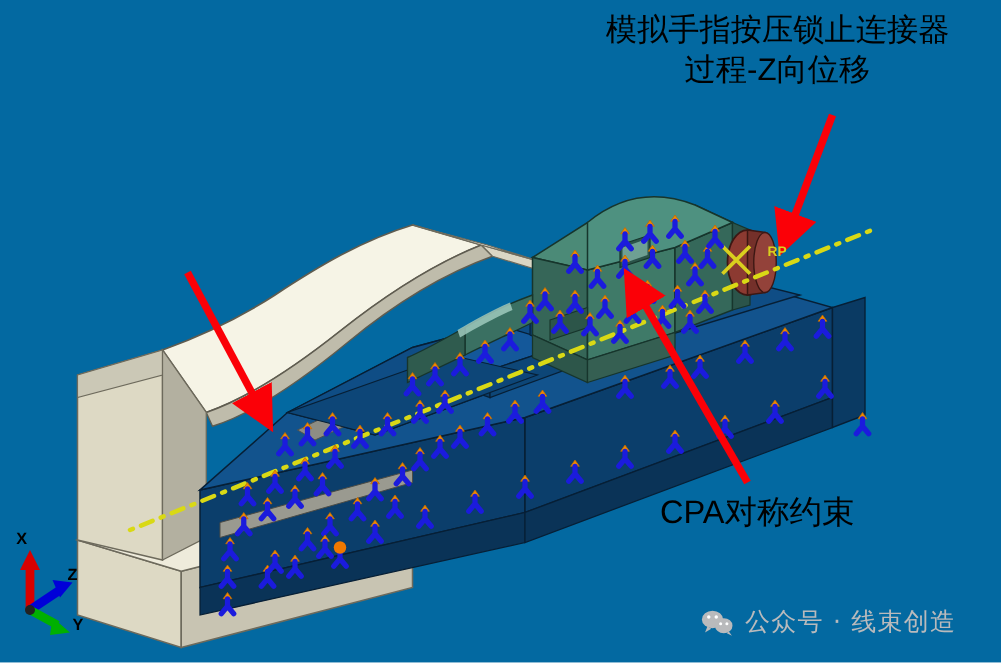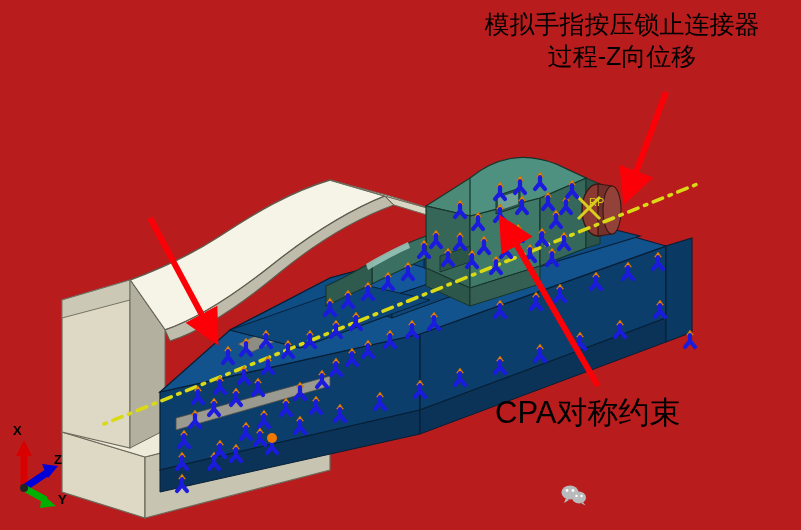--- a/index.html
+++ b/index.html
@@ -4,21 +4,21 @@
 <style>
   html, body {
     margin: 0;
     padding: 0;
     background: #ffffff;
   }
   #stage {
     position: relative;
     width: 801px;
     height: 530px;
-    background: #b91c1c;
+    background: #0369a1;
     overflow: hidden;
     font-family: "Liberation Sans", "DejaVu Sans", sans-serif;
   }
   #model-svg {
     position: absolute;
     left: 0;
     top: 0;
     width: 801px;
     height: 530px;
   }
@@ -37,25 +37,25 @@
     width: 340px;
     text-align: center;
   }
   #anno-left {
     left: 14px;
     top: 137px;
     width: 280px;
     text-align: left;
   }
   #anno-cpa {
-    left: 495px;
+    left: 528px;
     top: 393px;
     width: 240px;
     text-align: left;
-    font-size: 31px;
+    font-size: 26px;
   }
   #axis-labels span {
     position: absolute;
     font-size: 13px;
     font-weight: bold;
     color: #000;
     font-family: "Liberation Sans", "DejaVu Sans", sans-serif;
   }
   #axis-x-label { left: 13px; top: 423px; }
   #axis-y-label { left: 58px; top: 492px; }
@@ -68,25 +68,25 @@
     align-items: center;
     gap: 9px;
     color: #b9babc;
     font-size: 20px;
     font-family: "DejaVu Sans", sans-serif;
   }
   #watermark .wm-text { letter-spacing: 1px; }
   .wm-icon { width: 26px; height: 22px; display: block; }
   .rp-label {
     position: absolute;
-    left: 589px;
+    left: 614px;
     top: 196px;
     color: #d9cf1e;
     font-size: 11px;
-    font-weight: normal;
+    font-weight: bold;
     font-family: "Liberation Sans", sans-serif;
   }
 </style>
 </head>
 <body>
 
 <div id="stage">
 
   <svg id="model-svg" viewBox="0 0 801 530">
     <defs>
@@ -318,15 +318,16 @@
     <svg class="wm-icon" viewBox="0 0 26 22">
       <ellipse cx="9" cy="8.5" rx="8.5" ry="7" fill="#b9babc"></ellipse>
       <path d="M5,14 L3,19 L8,16 Z" fill="#b9babc"></path>
       <circle cx="6" cy="6.5" r="1.4" fill="#ffffff"></circle>
       <circle cx="12" cy="6.5" r="1.4" fill="#ffffff"></circle>
       <ellipse cx="18" cy="13.5" rx="7" ry="6" fill="#b9babc"></ellipse>
       <path d="M22,18 L24.5,21.5 L20.5,19.5 Z" fill="#b9babc"></path>
       <circle cx="15.5" cy="12" r="1.2" fill="#ffffff"></circle>
       <circle cx="20.5" cy="12" r="1.2" fill="#ffffff"></circle>
     </svg>
+    <span class="wm-text">公众号 · 线束创造</span>
   </div>
 
 </div>
 
 </body></html>

